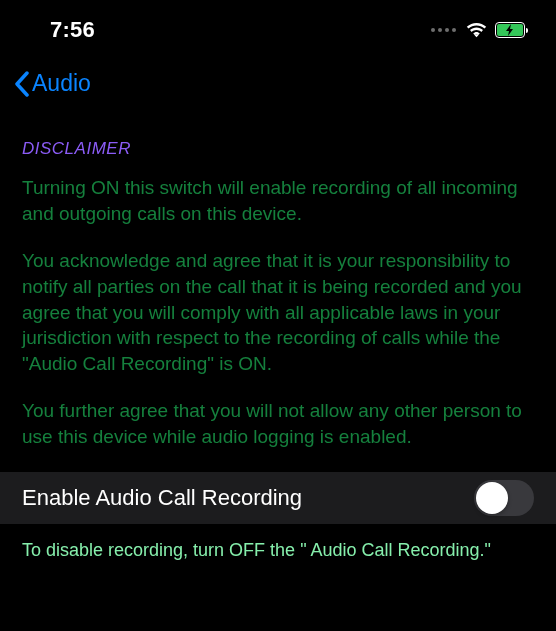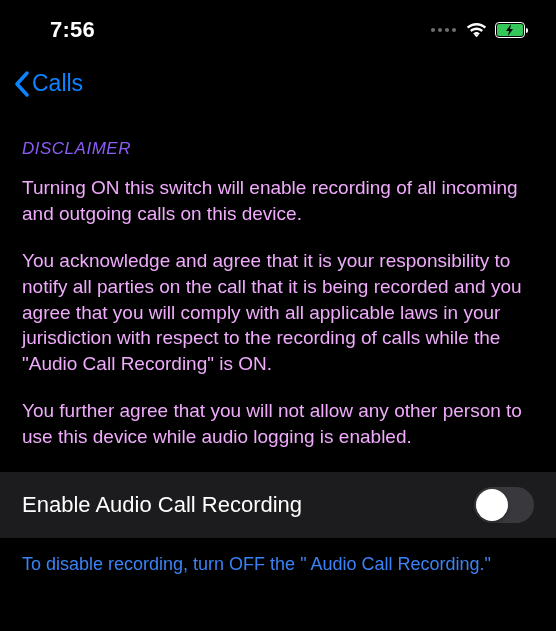--- a/index.html
+++ b/index.html
@@ -101,30 +101,30 @@
     .section-header {
       font-size: 17px;
       color: #8b5cf6;
       text-transform: uppercase;
       letter-spacing: 0.5px;
       margin-bottom: 16px;
       font-style: italic;
     }
     .disclaimer-text {
       font-size: 19px;
-      color: #f0abfc;
+      color: #15803d;
       line-height: 1.35;
       margin-bottom: 22px;
     }
     .switch-row {
       background: #1c1c1e;
       display: flex;
       align-items: center;
       justify-content: space-between;
-      padding: 15px 22px;
+      padding: 8px 22px;
       margin-top: 8px;
     }
     .switch-label {
       font-size: 22px;
       color: #fff;
     }
     .switch {
       width: 60px;
       height: 36px;
       background: #39393d;
@@ -137,21 +137,21 @@
       width: 32px;
       height: 32px;
       background: #fff;
       border-radius: 50%;
       top: 2px;
       left: 2px;
       box-shadow: 0 2px 4px rgba(0,0,0,0.3);
     }
     .footer-text {
       font-size: 18px;
-      color: #3b82f6;
+      color: #86efac;
       padding: 14px 22px;
       line-height: 1.35;
     }
   </style>
 </head>
 <body>
 
 <div class="status-bar">
   <div class="status-time">7:56</div>
   <div class="status-right">
@@ -182,21 +182,21 @@
   </div>
 </div>
 
 <div class="nav-bar">
   <div class="back-link">
     <span class="back-chevron">
       <svg width="16" height="26" viewBox="0 0 16 26" fill="none">
         <path d="M13 2L3 13L13 24" stroke="#0a84ff" stroke-width="3.5" stroke-linecap="round" stroke-linejoin="round"></path>
       </svg>
     </span>
-    <span class="back-label">Calls</span>
+    <span class="back-label">Audio</span>
   </div>
 </div>
 
 <div class="content">
   <div class="section-header">DISCLAIMER</div>
   <div class="disclaimer-text">Turning ON this switch will enable recording of all incoming and outgoing calls on this device.</div>
   <div class="disclaimer-text">You acknowledge and agree that it is your responsibility to notify all parties on the call that it is being recorded and you agree that you will comply with all applicable laws in your jurisdiction with respect to the recording of calls while the "Audio Call Recording" is ON.</div>
   <div class="disclaimer-text">You further agree that you will not allow any other person to use this device while audio logging is enabled.</div>
 </div>
 

